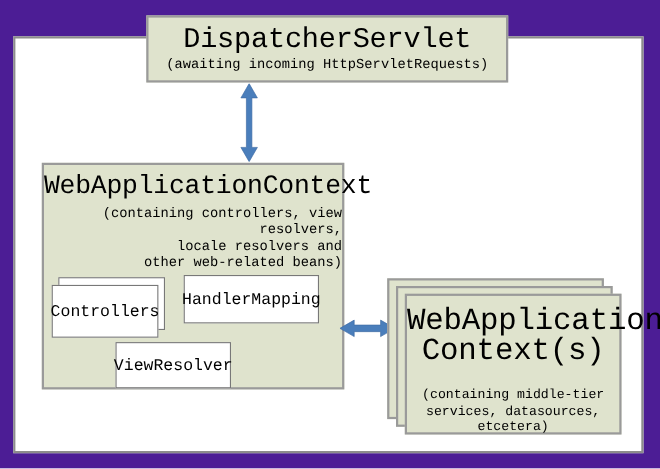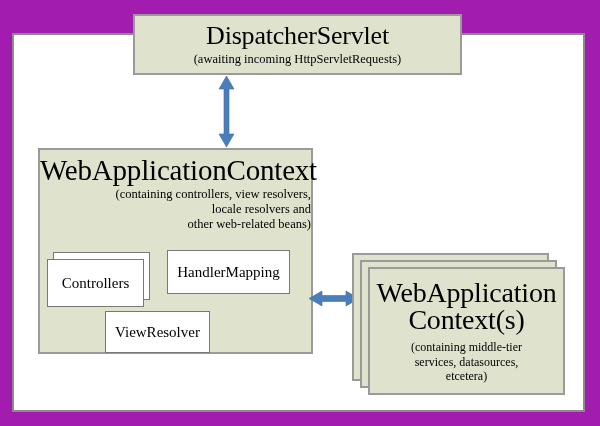--- a/index.html
+++ b/index.html
@@ -4,22 +4,22 @@
 <style>
   html, body {
     margin: 0;
     padding: 0;
     background: #ffffff;
   }
   #canvas {
     position: relative;
     width: 600px;
     height: 426px;
-    background: #a21caf;
-    font-family: Liberation Serif, serif;
+    background: #4c1d95;
+    font-family: Liberation Mono, monospace;
     overflow: hidden;
   }
 
   
   .outer-frame {
     position: absolute;
     left: 12px;
     top: 33px;
     width: 573px;
     height: 379px;
@@ -59,21 +59,21 @@
   #dispatcher-servlet .node-sub   { margin-top: 1px; }
 
   
   #web-application-context {
     left: 38px;
     top: 148px;
     width: 275px;
     height: 206px;
     padding-top: 6px;
   }
-  #web-application-context .node-title { font-size: 29px; line-height: 28px; }
+  #web-application-context .node-title { font-size: 24px; line-height: 28px; }
   #web-application-context .node-sub   { margin-top: 3px; text-align: right; }
 
   
   .inner-box {
     position: absolute;
     background: #ffffff;
     border: 1.5px solid #787878;
     box-sizing: border-box;
     font-size: 15px;
     color: #000;
@@ -114,21 +114,21 @@
   #wac-stack-3 { left: 352px; top: 253px; width: 197px; height: 128px; }
   #wac-stack-2 { left: 360px; top: 260px; width: 197px; height: 128px; }
   #web-application-contexts {
     left: 368px;
     top: 267px;
     width: 197px;
     height: 128px;
     padding-top: 10px;
   }
   #web-application-contexts .node-title { font-size: 28px; line-height: 27px; }
-  #web-application-contexts .node-sub   { margin-top: 7px; font-size: 12px; line-height: 14.5px; }
+  #web-application-contexts .node-sub   { margin-top: 19px; font-size: 12px; line-height: 14.5px; }
 
   
   .arrow-vertical {
     position: absolute;
     left: 218px;
     top: 76px;
     width: 17px;
     height: 71px;
   }
   .arrow-horizontal {

